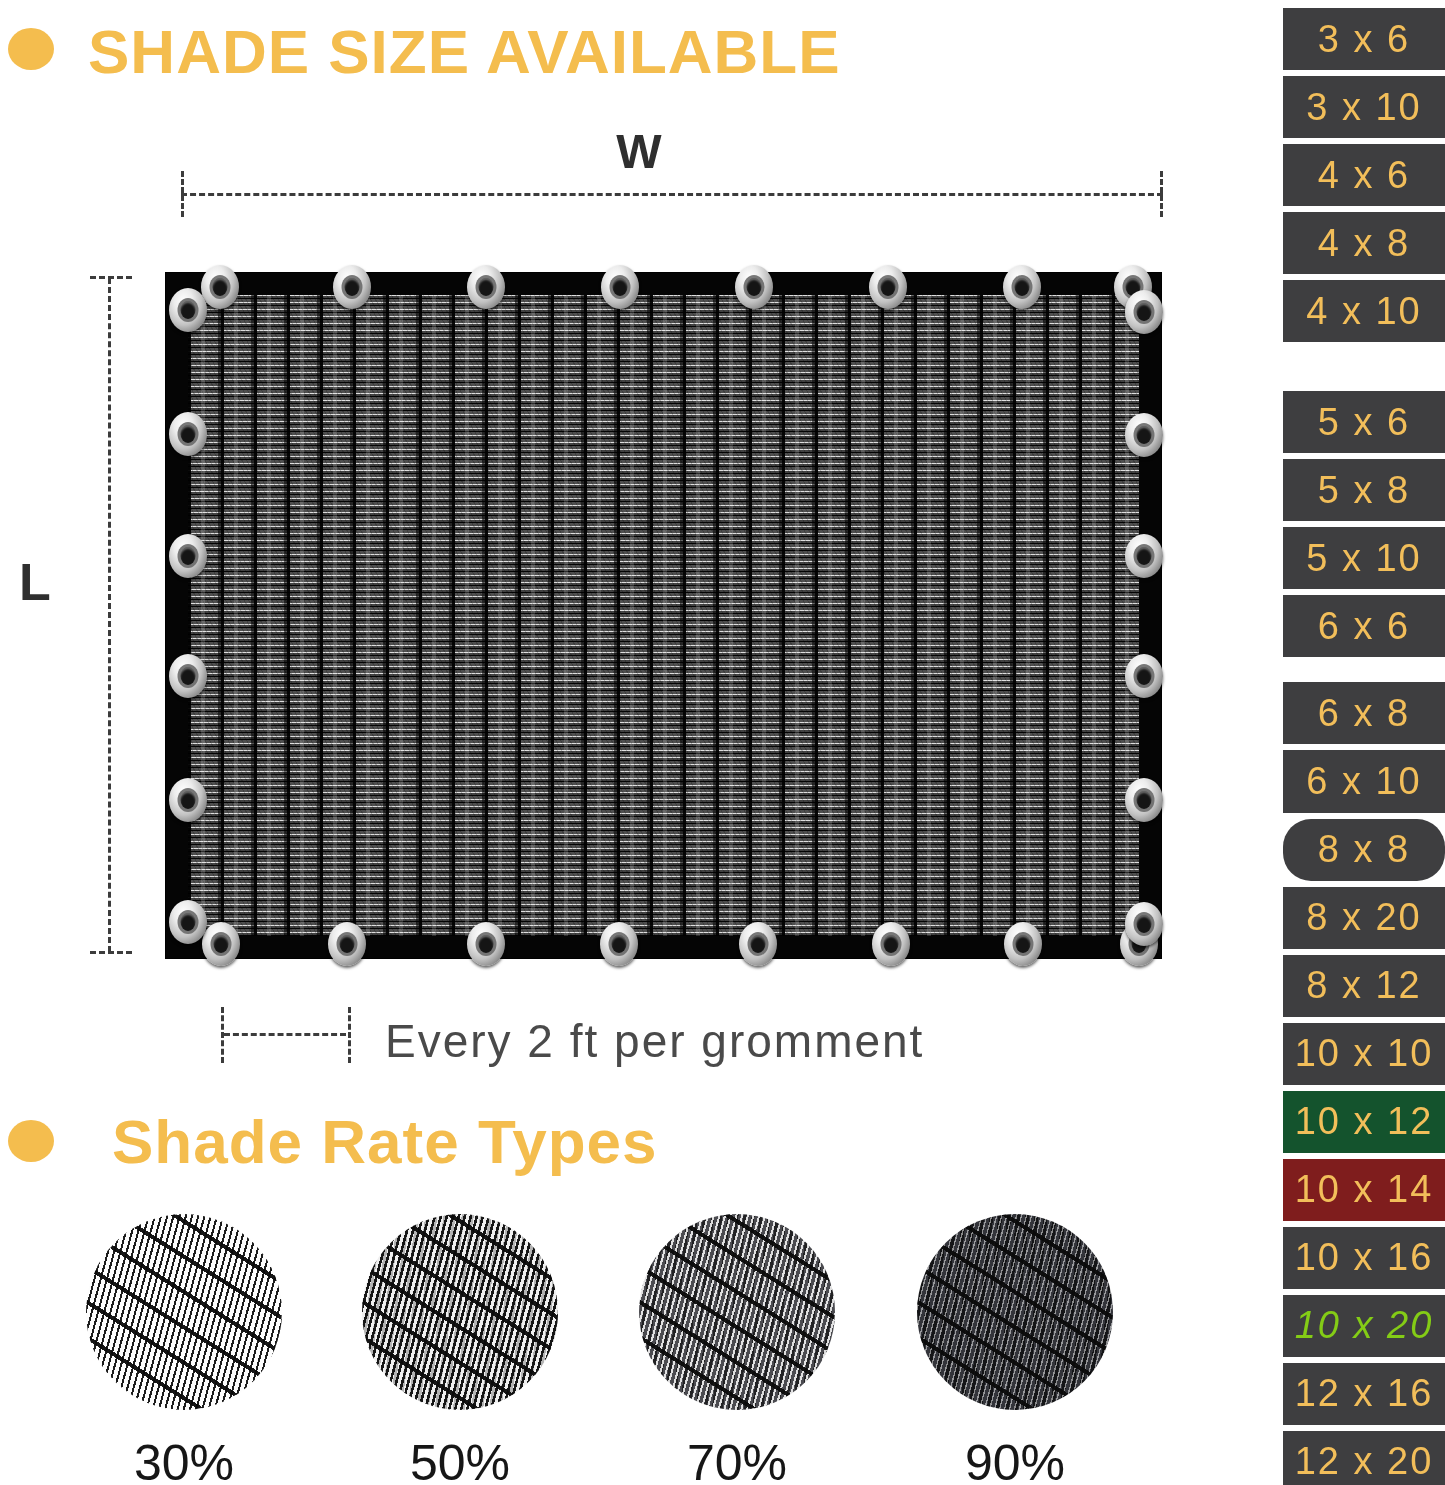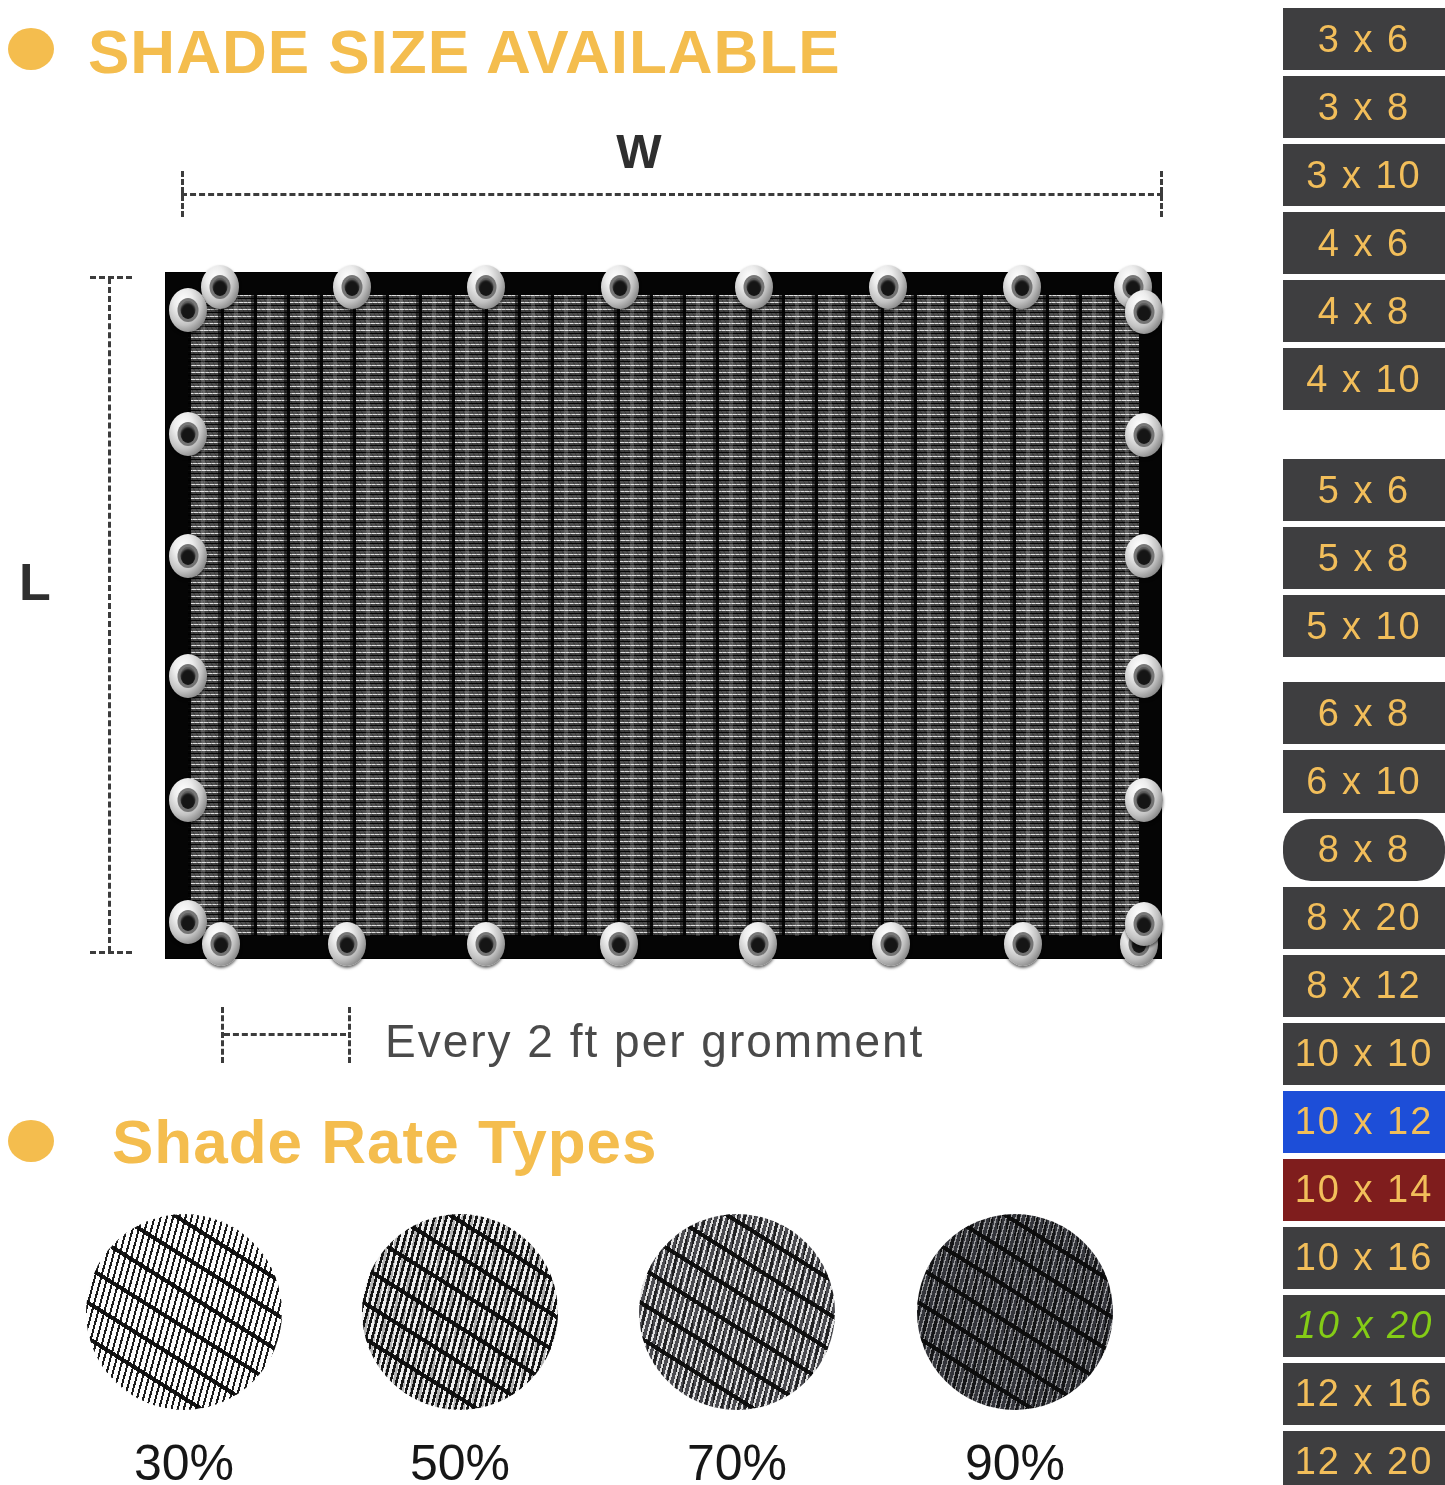--- a/index.html
+++ b/index.html
@@ -147,35 +147,35 @@
       <div class="swatch shade-50" style="left: 362px; top: 1214px;"></div>
       <div class="swatch-label" style="left: 362px; top: 1434px; color: rgb(22, 22, 22);">50%</div>
       <div class="swatch shade-70" style="left: 639px; top: 1214px;"></div>
       <div class="swatch-label" style="left: 639px; top: 1434px; color: rgb(22, 22, 22);">70%</div>
       <div class="swatch shade-90" style="left: 917px; top: 1214px;"></div>
       <div class="swatch-label" style="left: 917px; top: 1434px; color: rgb(22, 22, 22);">90%</div>
     </div>
 
   <div class="size-column" id="size-column">
       <div class="size-box" style="background: rgb(62, 62, 64); color: rgb(242, 190, 90);">3 x 6</div>
-      <div class="size-box" style="background: rgb(62, 62, 64); color: rgb(242, 190, 90);">3 x 8</div>
       <div class="size-box" style="background: rgb(62, 62, 64); color: rgb(242, 190, 90);">3 x 10</div>
       <div class="size-box" style="background: rgb(62, 62, 64); color: rgb(242, 190, 90);">4 x 6</div>
       <div class="size-box" style="background: rgb(62, 62, 64); color: rgb(242, 190, 90);">4 x 8</div>
       <div class="size-box" style="background: rgb(62, 62, 64); color: rgb(242, 190, 90);">4 x 10</div>
       <div class="size-box" style="background: rgb(62, 62, 64); color: rgb(242, 190, 90); margin-top: 43px;">5 x 6</div>
       <div class="size-box" style="background: rgb(62, 62, 64); color: rgb(242, 190, 90);">5 x 8</div>
       <div class="size-box" style="background: rgb(62, 62, 64); color: rgb(242, 190, 90);">5 x 10</div>
+      <div class="size-box" style="background: rgb(62, 62, 64); color: rgb(242, 190, 90);">6 x 6</div>
       <div class="size-box" style="background: rgb(62, 62, 64); color: rgb(242, 190, 90); margin-top: 19px;">6 x 8</div>
       <div class="size-box" style="background: rgb(62, 62, 64); color: rgb(242, 190, 90);">6 x 10</div>
       <div class="size-box" style="background: rgb(62, 62, 64); color: rgb(242, 190, 90); border-radius: 28px;">8 x 8</div>
       <div class="size-box" style="background: rgb(62, 62, 64); color: rgb(242, 190, 90);">8 x 20</div>
       <div class="size-box" style="background: rgb(62, 62, 64); color: rgb(242, 190, 90);">8 x 12</div>
       <div class="size-box" style="background: rgb(62, 62, 64); color: rgb(242, 190, 90);">10 x 10</div>
-      <div class="size-box" style="background: #1d4ed8; color: rgb(242, 190, 90);">10 x 12</div>
+      <div class="size-box" style="background: #14532d; color: rgb(242, 190, 90);">10 x 12</div>
       <div class="size-box" style="background: #7f1d1d; color: rgb(242, 190, 90);">10 x 14</div>
       <div class="size-box" style="background: rgb(62, 62, 64); color: rgb(242, 190, 90);">10 x 16</div>
       <div class="size-box" style="background: rgb(62, 62, 64); color: #84cc16; font-style: italic;">10 x 20</div>
       <div class="size-box" style="background: rgb(62, 62, 64); color: rgb(242, 190, 90);">12 x 16</div>
       <div class="size-box" style="background: rgb(62, 62, 64); color: rgb(242, 190, 90);">12 x 20</div>
     </div>
 
 </div>
 
 </body></html>

